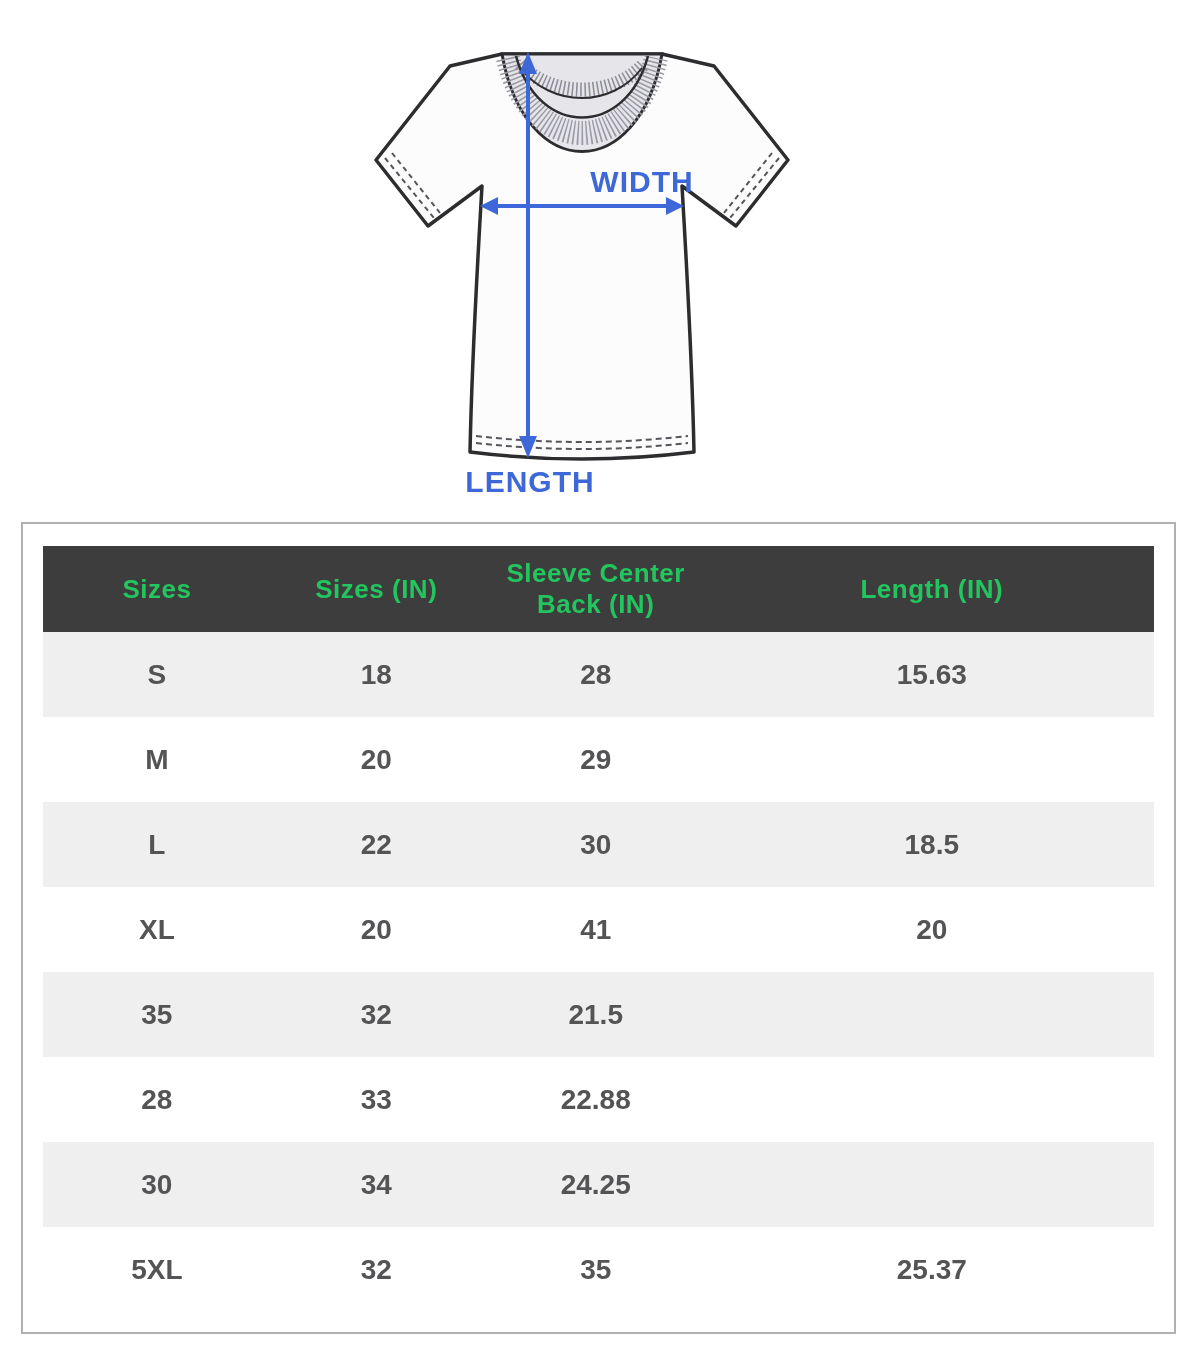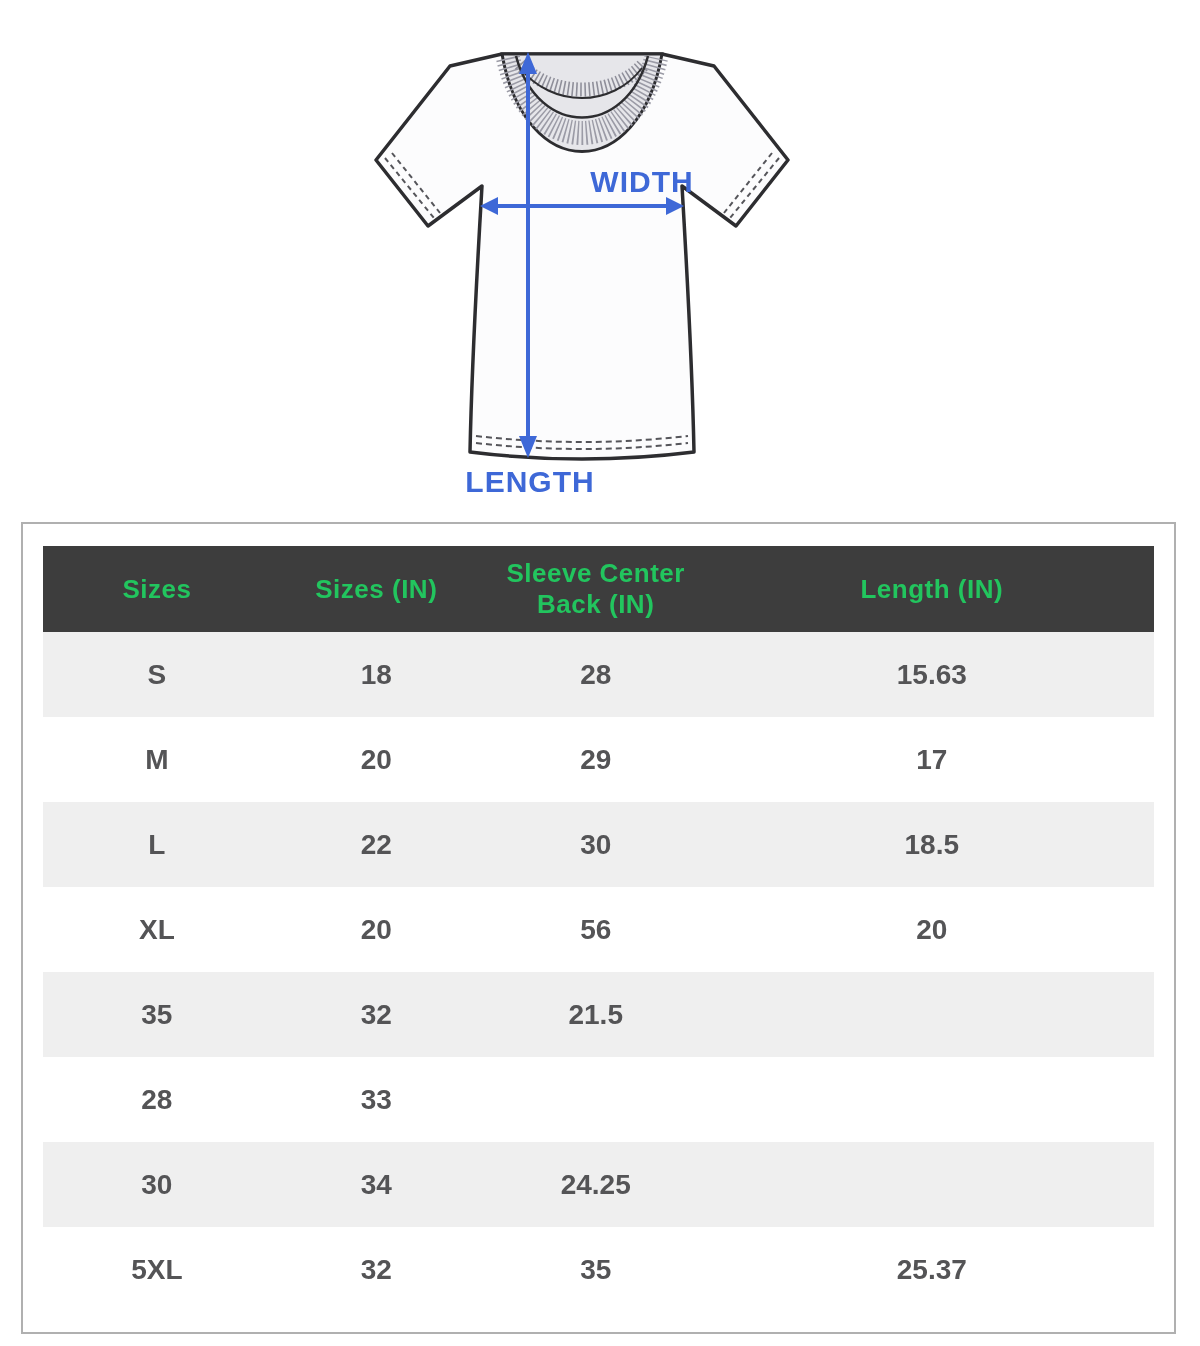--- a/index.html
+++ b/index.html
@@ -100,46 +100,46 @@
       <div>S</div>
       <div>18</div>
       <div>28</div>
       <div>15.63</div>
     </div>
 
     <div class="trow">
       <div>M</div>
       <div>20</div>
       <div>29</div>
-      <div>17</div>
     </div>
 
     <div class="trow alt">
       <div>L</div>
       <div>22</div>
       <div>30</div>
       <div>18.5</div>
     </div>
 
     <div class="trow">
       <div>XL</div>
       <div>20</div>
-      <div>56</div>
+      <div>41</div>
       <div>20</div>
     </div>
 
     <div class="trow alt">
       <div>35</div>
       <div>32</div>
       <div>21.5</div>
     </div>
 
     <div class="trow">
       <div>28</div>
       <div>33</div>
+      <div>22.88</div>
     </div>
 
     <div class="trow alt">
       <div>30</div>
       <div>34</div>
       <div>24.25</div>
     </div>
 
     <div class="trow">
       <div>5XL</div>

